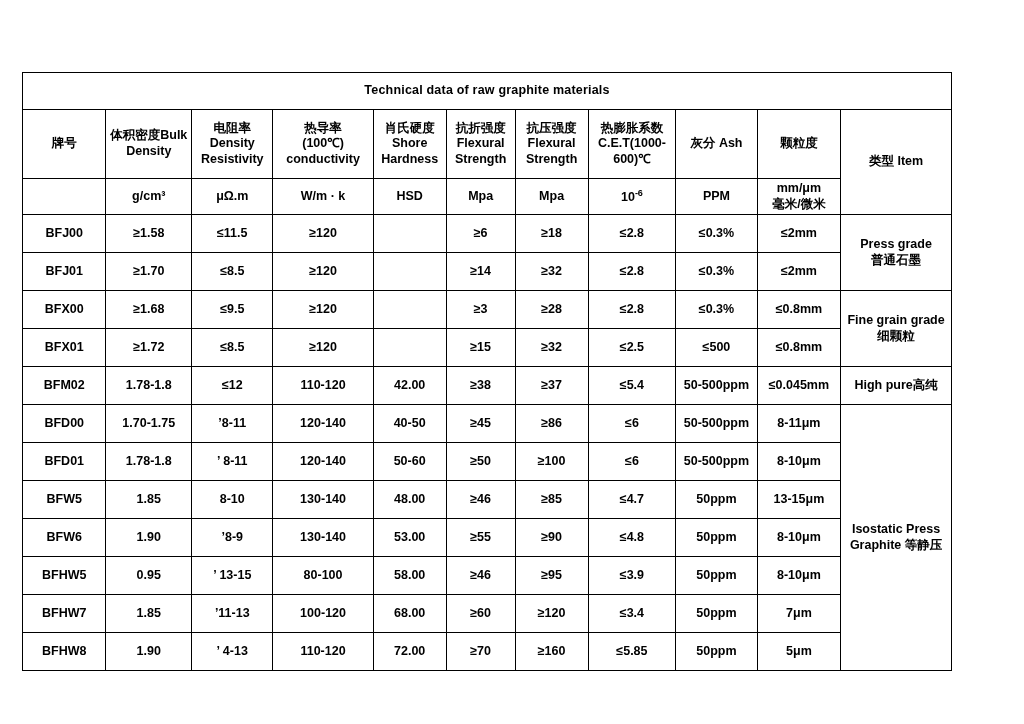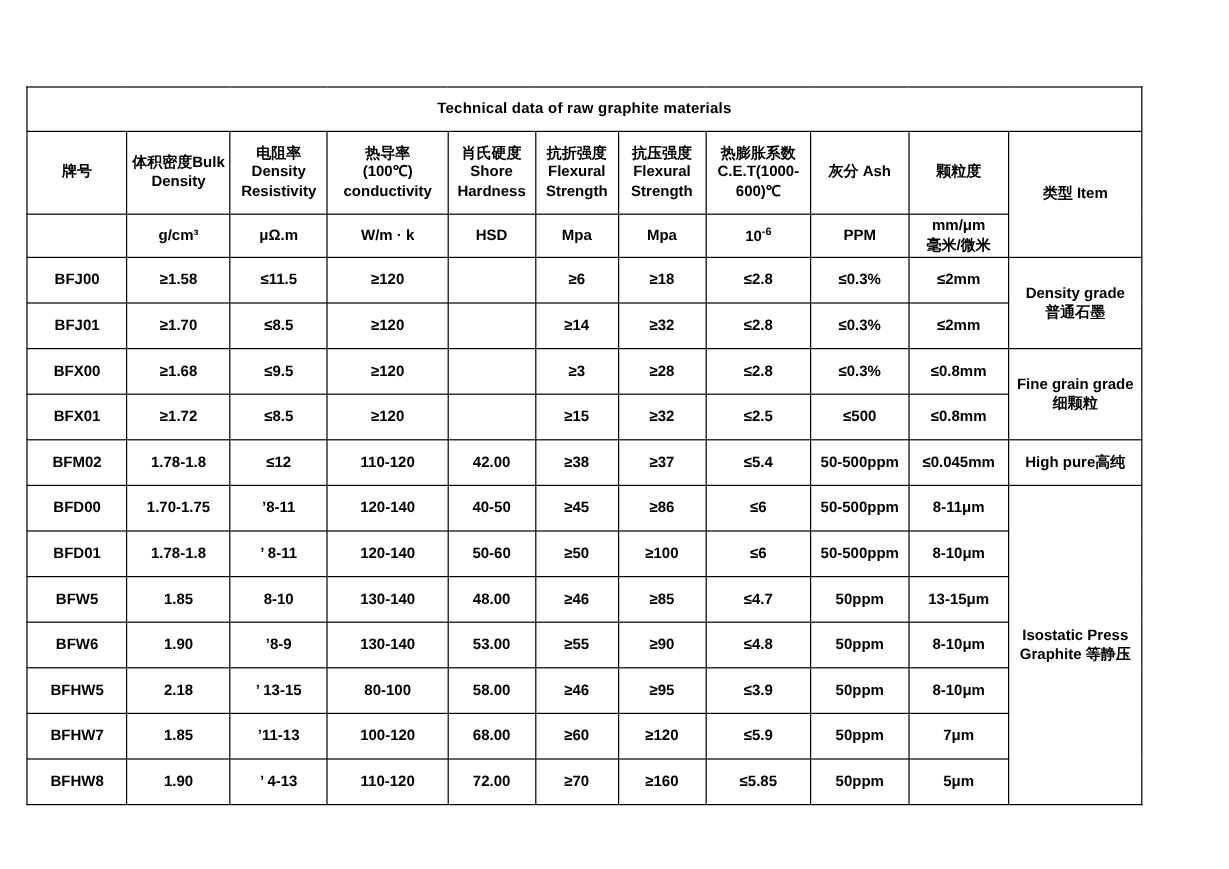--- a/index.html
+++ b/index.html
@@ -175,21 +175,21 @@
           <td>≥1.58</td>
           <td>≤11.5</td>
           <td>≥120</td>
           <td></td>
           <td>≥6</td>
           <td>≥18</td>
           <td>≤2.8</td>
           <td>≤0.3%</td>
           <td>≤2mm</td>
           <td class="grp" rowspan="2">
-            <div>Density grade</div>
+            <div>Press grade</div>
             <div>普通石墨</div>
           </td>
         </tr>
 
         <tr class="body-row">
           <td>BFJ01</td>
           <td>≥1.70</td>
           <td>≤8.5</td>
           <td>≥120</td>
           <td></td>
@@ -295,40 +295,40 @@
           <td>53.00</td>
           <td>≥55</td>
           <td>≥90</td>
           <td>≤4.8</td>
           <td>50ppm</td>
           <td>8-10μm</td>
         </tr>
 
         <tr class="body-row">
           <td>BFHW5</td>
-          <td>2.18</td>
+          <td>0.95</td>
           <td>’ 13-15</td>
           <td>80-100</td>
           <td>58.00</td>
           <td>≥46</td>
           <td>≥95</td>
           <td>≤3.9</td>
           <td>50ppm</td>
           <td>8-10μm</td>
         </tr>
 
         <tr class="body-row">
           <td>BFHW7</td>
           <td>1.85</td>
           <td>’11-13</td>
           <td>100-120</td>
           <td>68.00</td>
           <td>≥60</td>
           <td>≥120</td>
-          <td>≤5.9</td>
+          <td>≤3.4</td>
           <td>50ppm</td>
           <td>7μm</td>
         </tr>
 
         <tr class="body-row">
           <td>BFHW8</td>
           <td>1.90</td>
           <td>’ 4-13</td>
           <td>110-120</td>
           <td>72.00</td>

